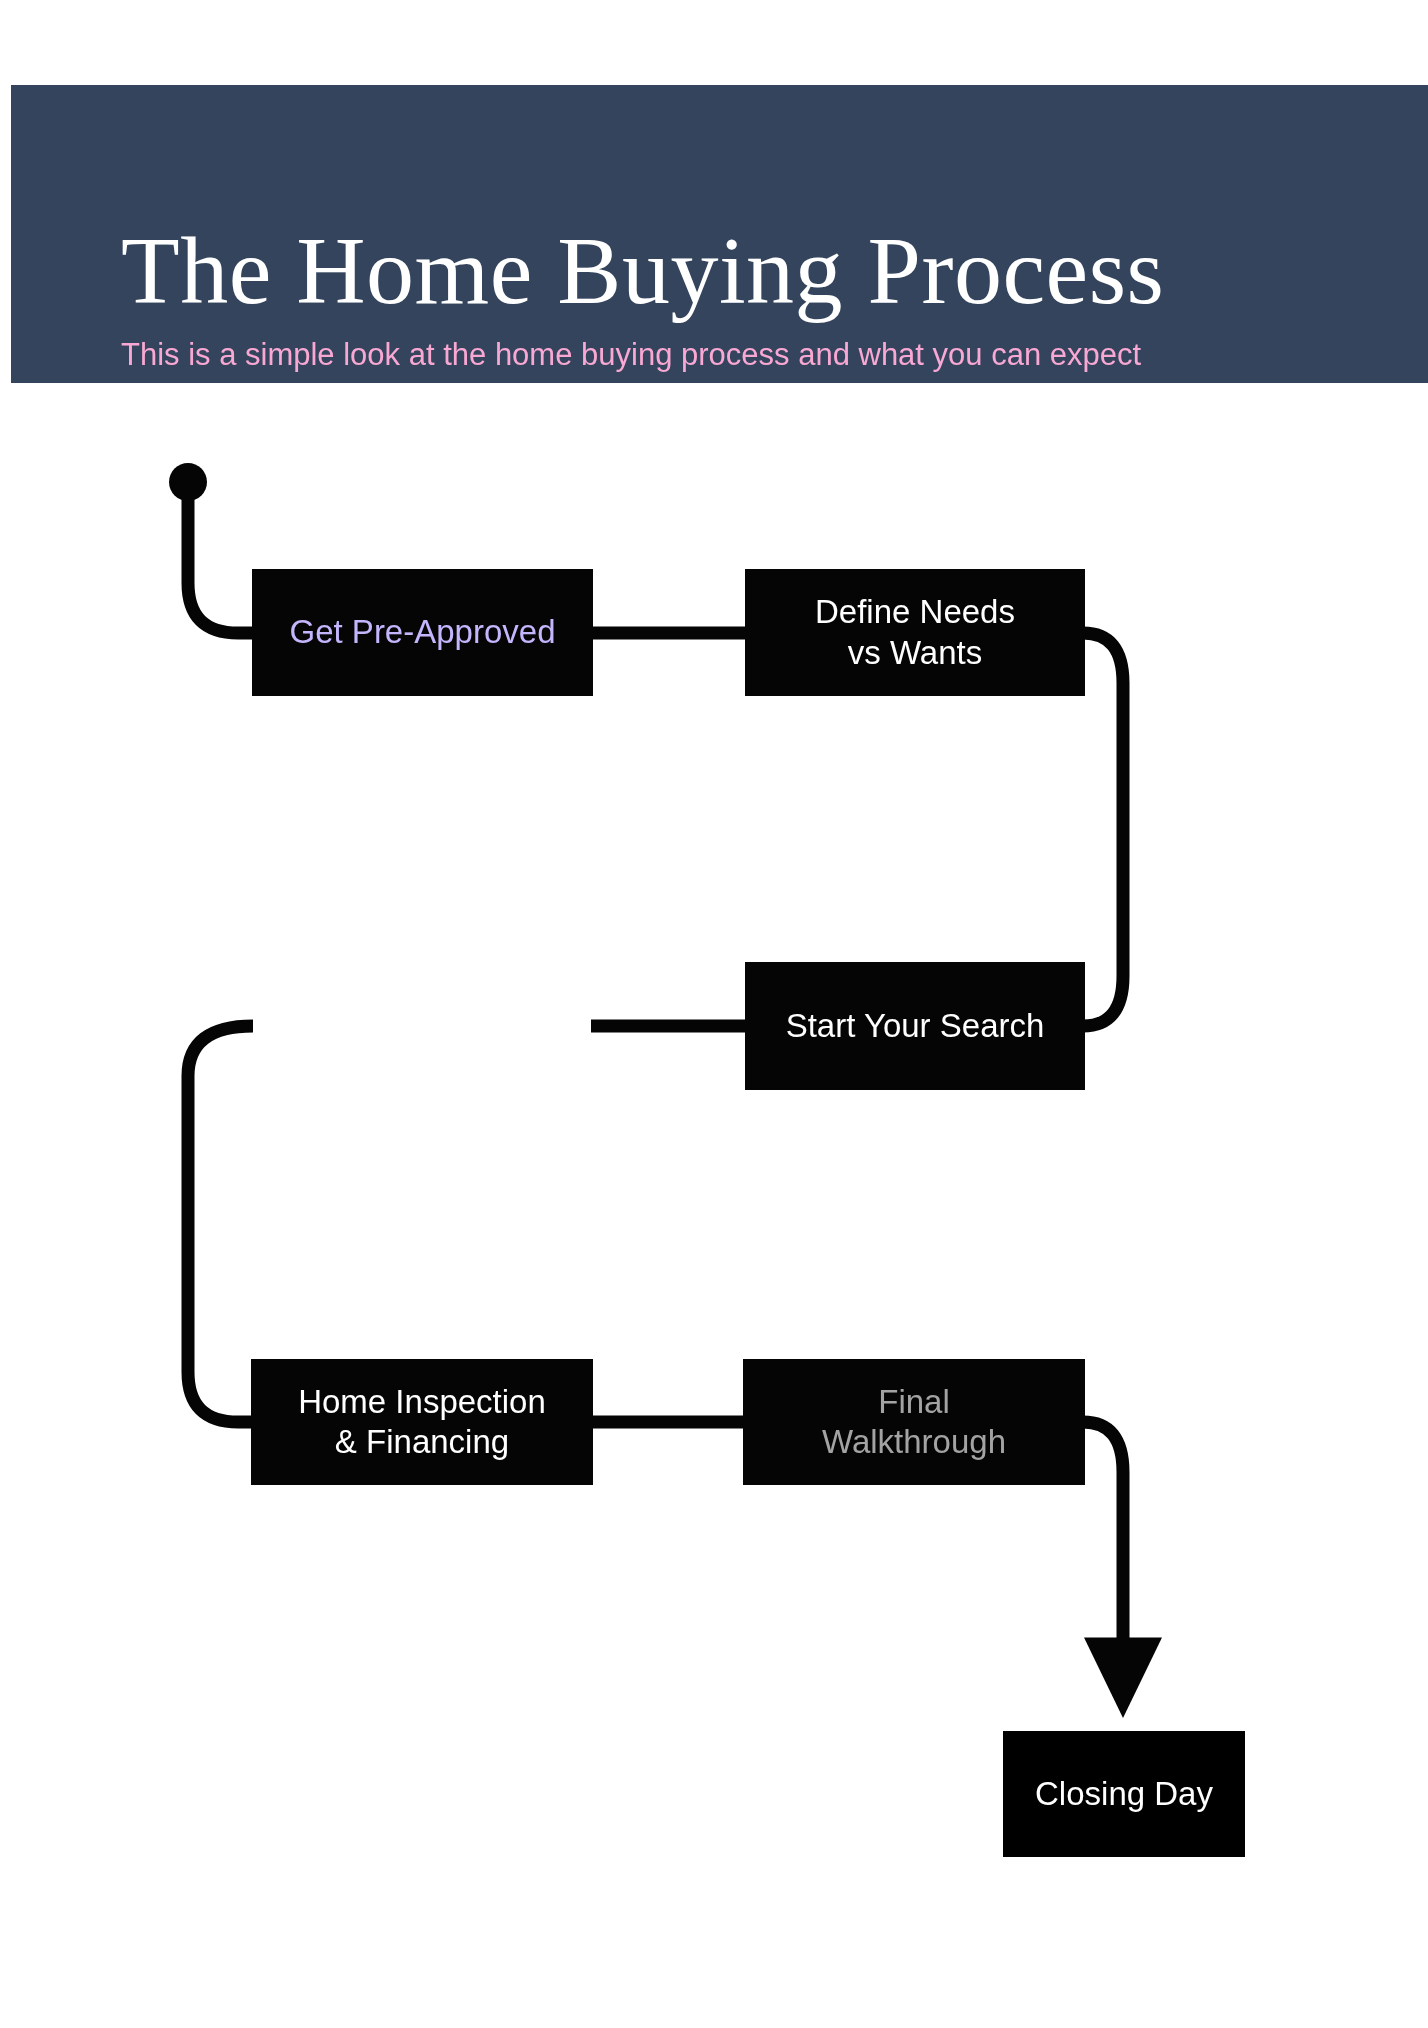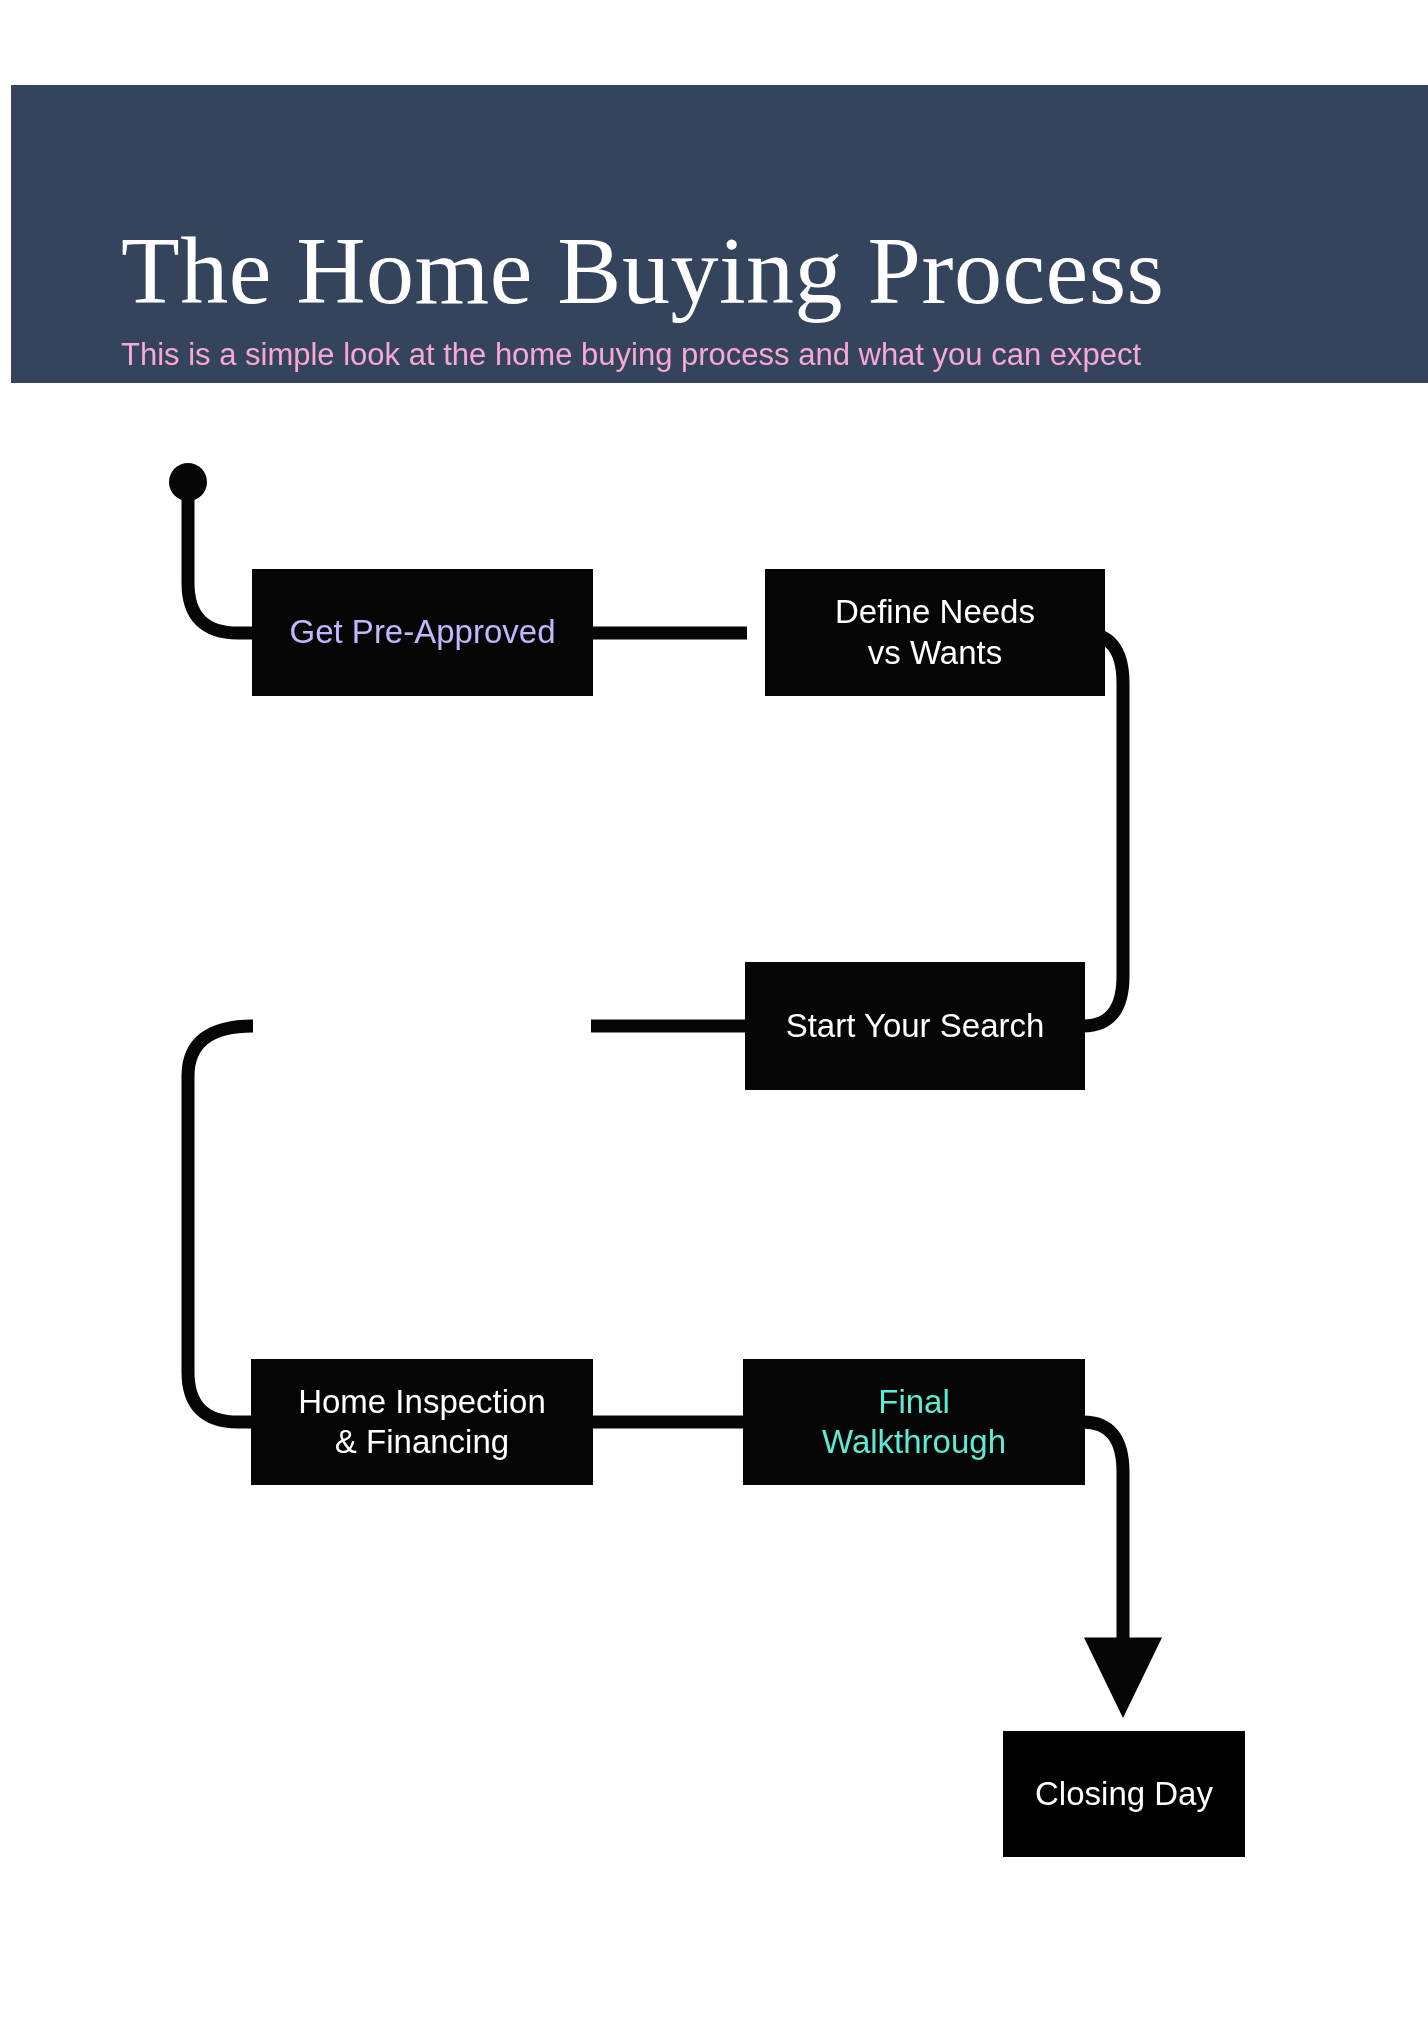--- a/index.html
+++ b/index.html
@@ -90,21 +90,21 @@
     font-family: "Liberation Sans", sans-serif;
     font-size: 33px;
     line-height: 1.22;
     font-weight: 400;
     color: #ffffff;
     white-space: pre-line;
   }
 
   
   #node-0 { left: 252px; top: 186px;  width: 341px; height: 127px; }
-  #node-1 { left: 745px; top: 186px;  width: 340px; height: 127px; margin-left: 20px; }
+  #node-1 { left: 745px; top: 186px;  width: 340px; height: 127px; }
   #node-2 { left: 251px; top: 579px;  width: 342px; height: 128px; }
   #node-3 { left: 745px; top: 579px;  width: 340px; height: 128px; justify-content: center; }
   #node-4 { left: 251px; top: 976px;  width: 342px; height: 126px; }
   #node-5 { left: 743px; top: 976px;  width: 342px; height: 126px; }
   #node-6 { left: 1003px; top: 1348px; width: 242px; height: 126px; }
 </style>
 </head>
 <body>
 
 <div id="page">
@@ -153,21 +153,21 @@
     <div class="flow-node" id="node-3" style="background: rgb(5, 5, 5);">
       <span class="node-label" style="color: rgb(255, 255, 255);">Start Your Search</span>
     </div>
 
     <div class="flow-node" id="node-4" style="background: rgb(5, 5, 5);">
       <span class="node-label" style="color: rgb(255, 255, 255);">Home Inspection
 &amp; Financing</span>
     </div>
 
     <div class="flow-node" id="node-5" style="background: rgb(5, 5, 5);">
-      <span class="node-label" style="color: #5eead4; text-align: center;">Final
+      <span class="node-label" style="color: #a3a3a3; text-align: center;">Final
 Walkthrough</span>
     </div>
 
     <div class="flow-node" id="node-6" style="background: #000000;">
       <span class="node-label" style="color: rgb(255, 255, 255);">Closing Day</span>
     </div>
 
   </div>
 </div>
 

